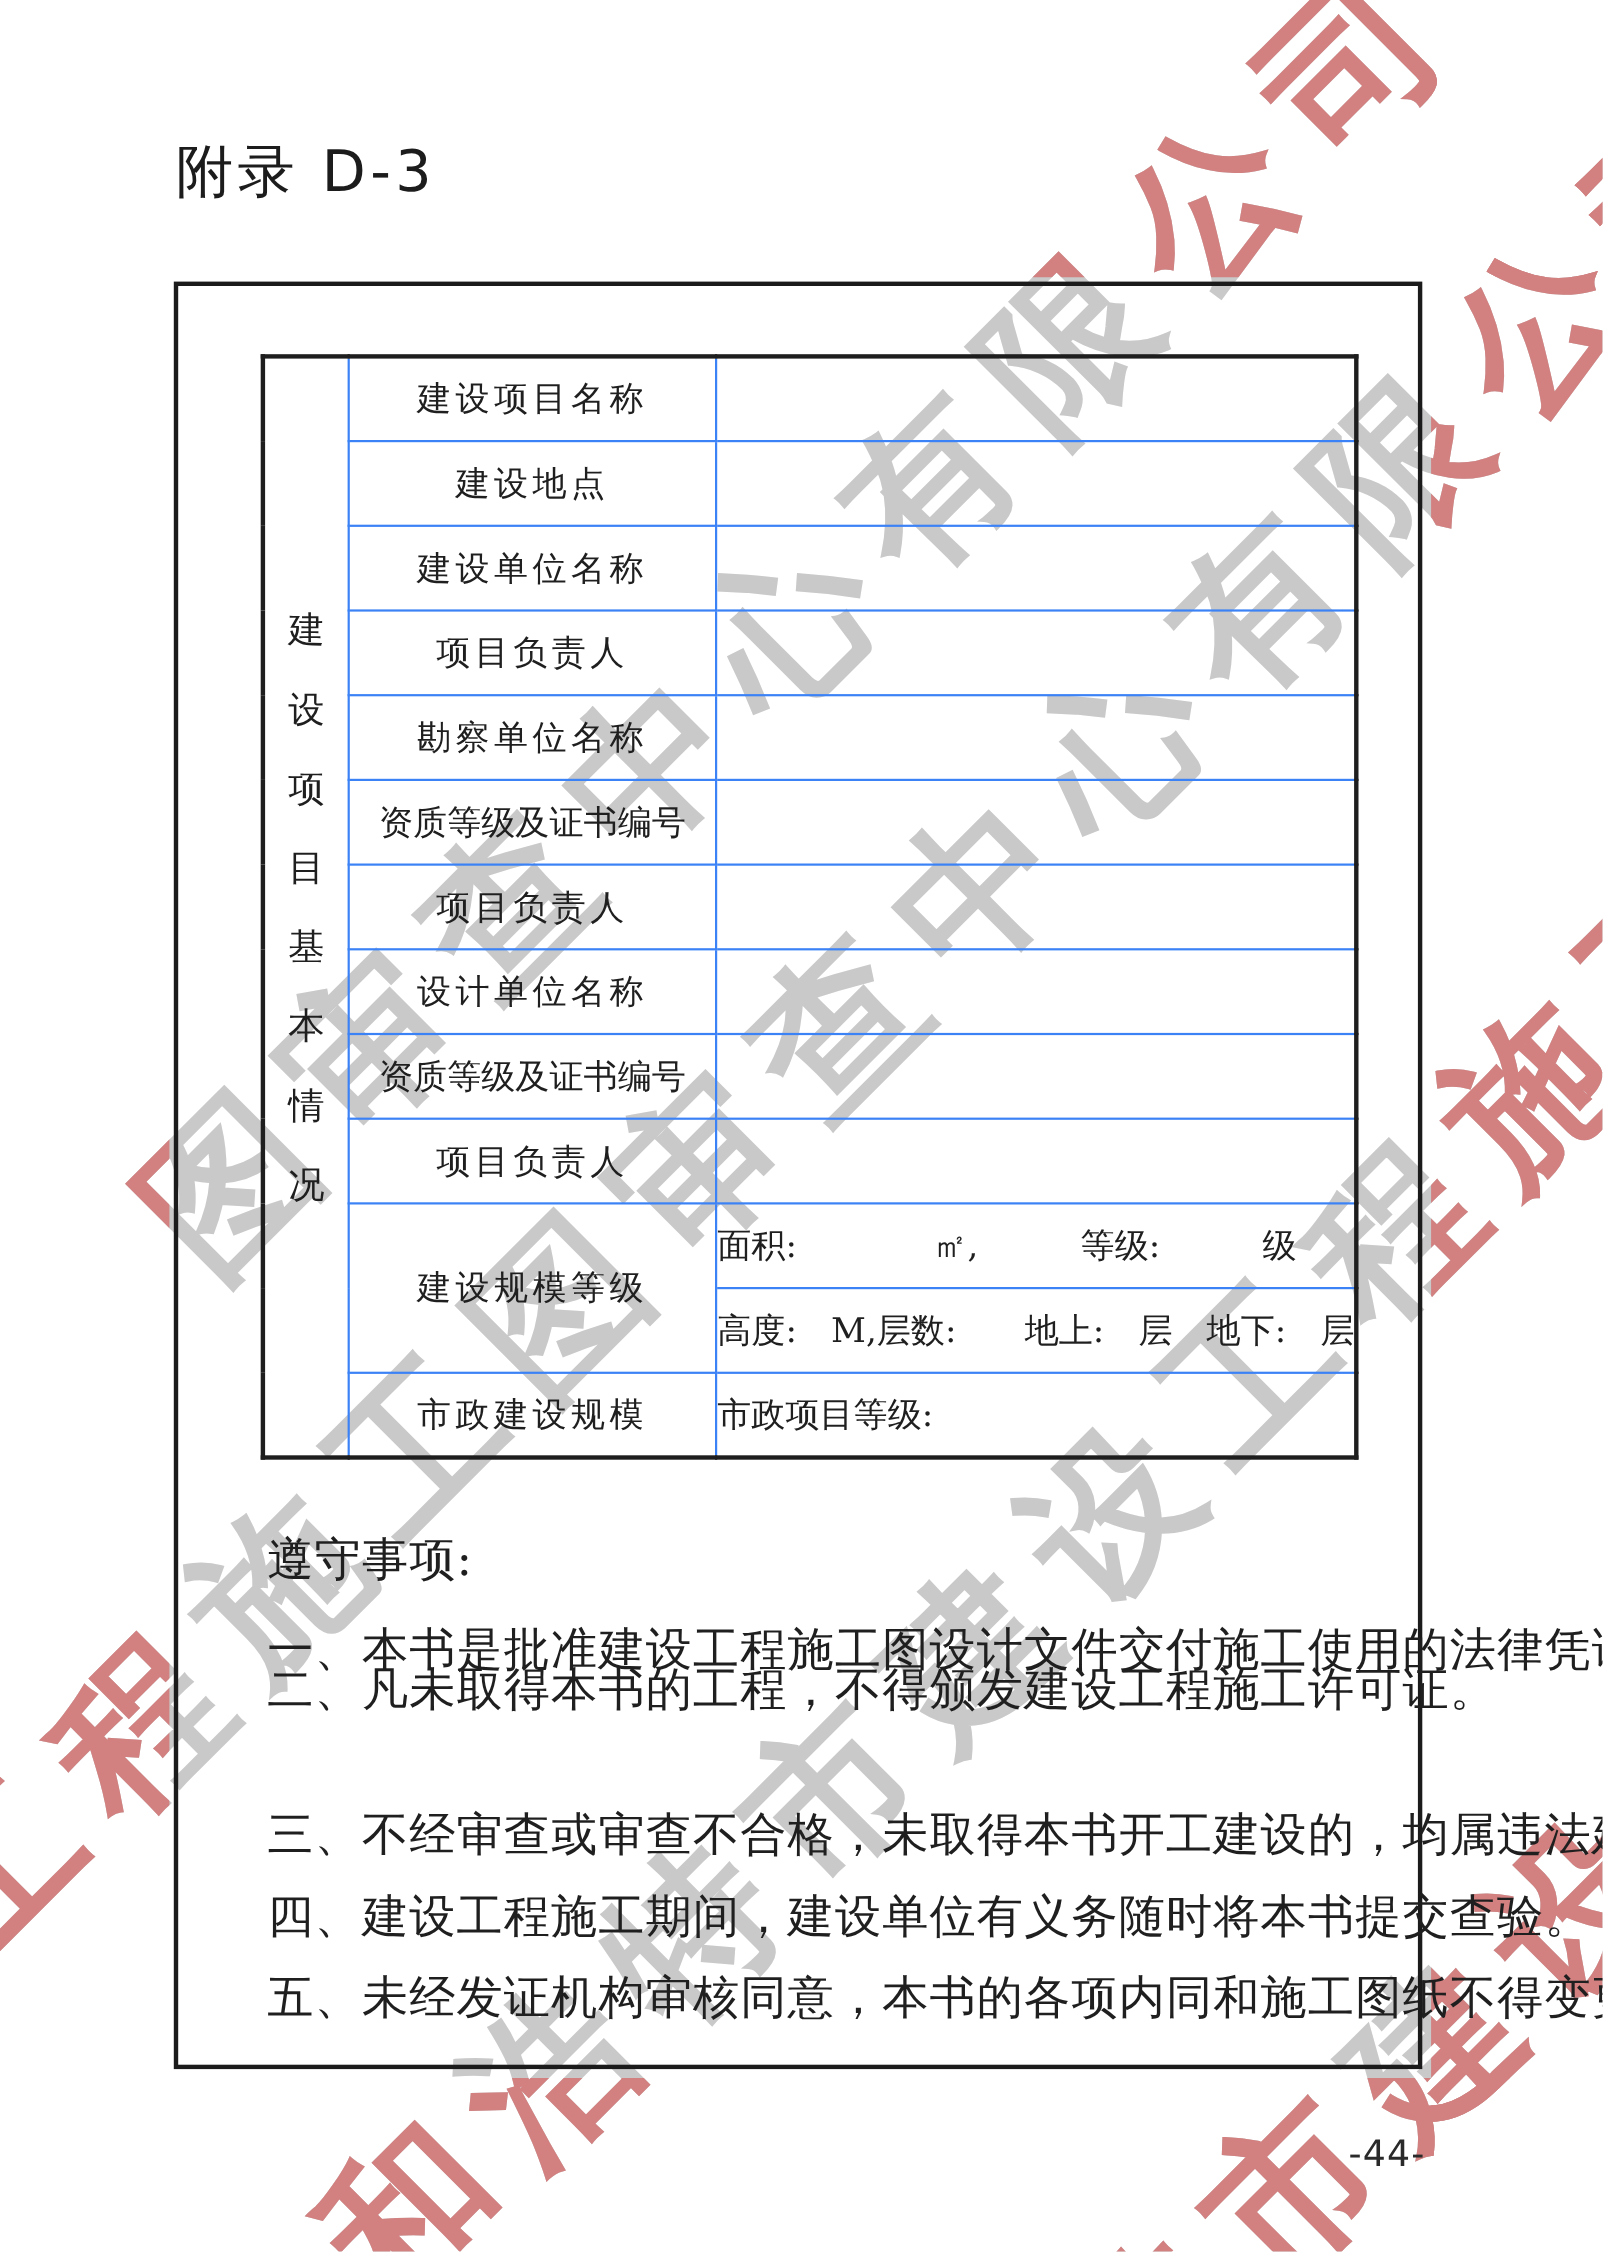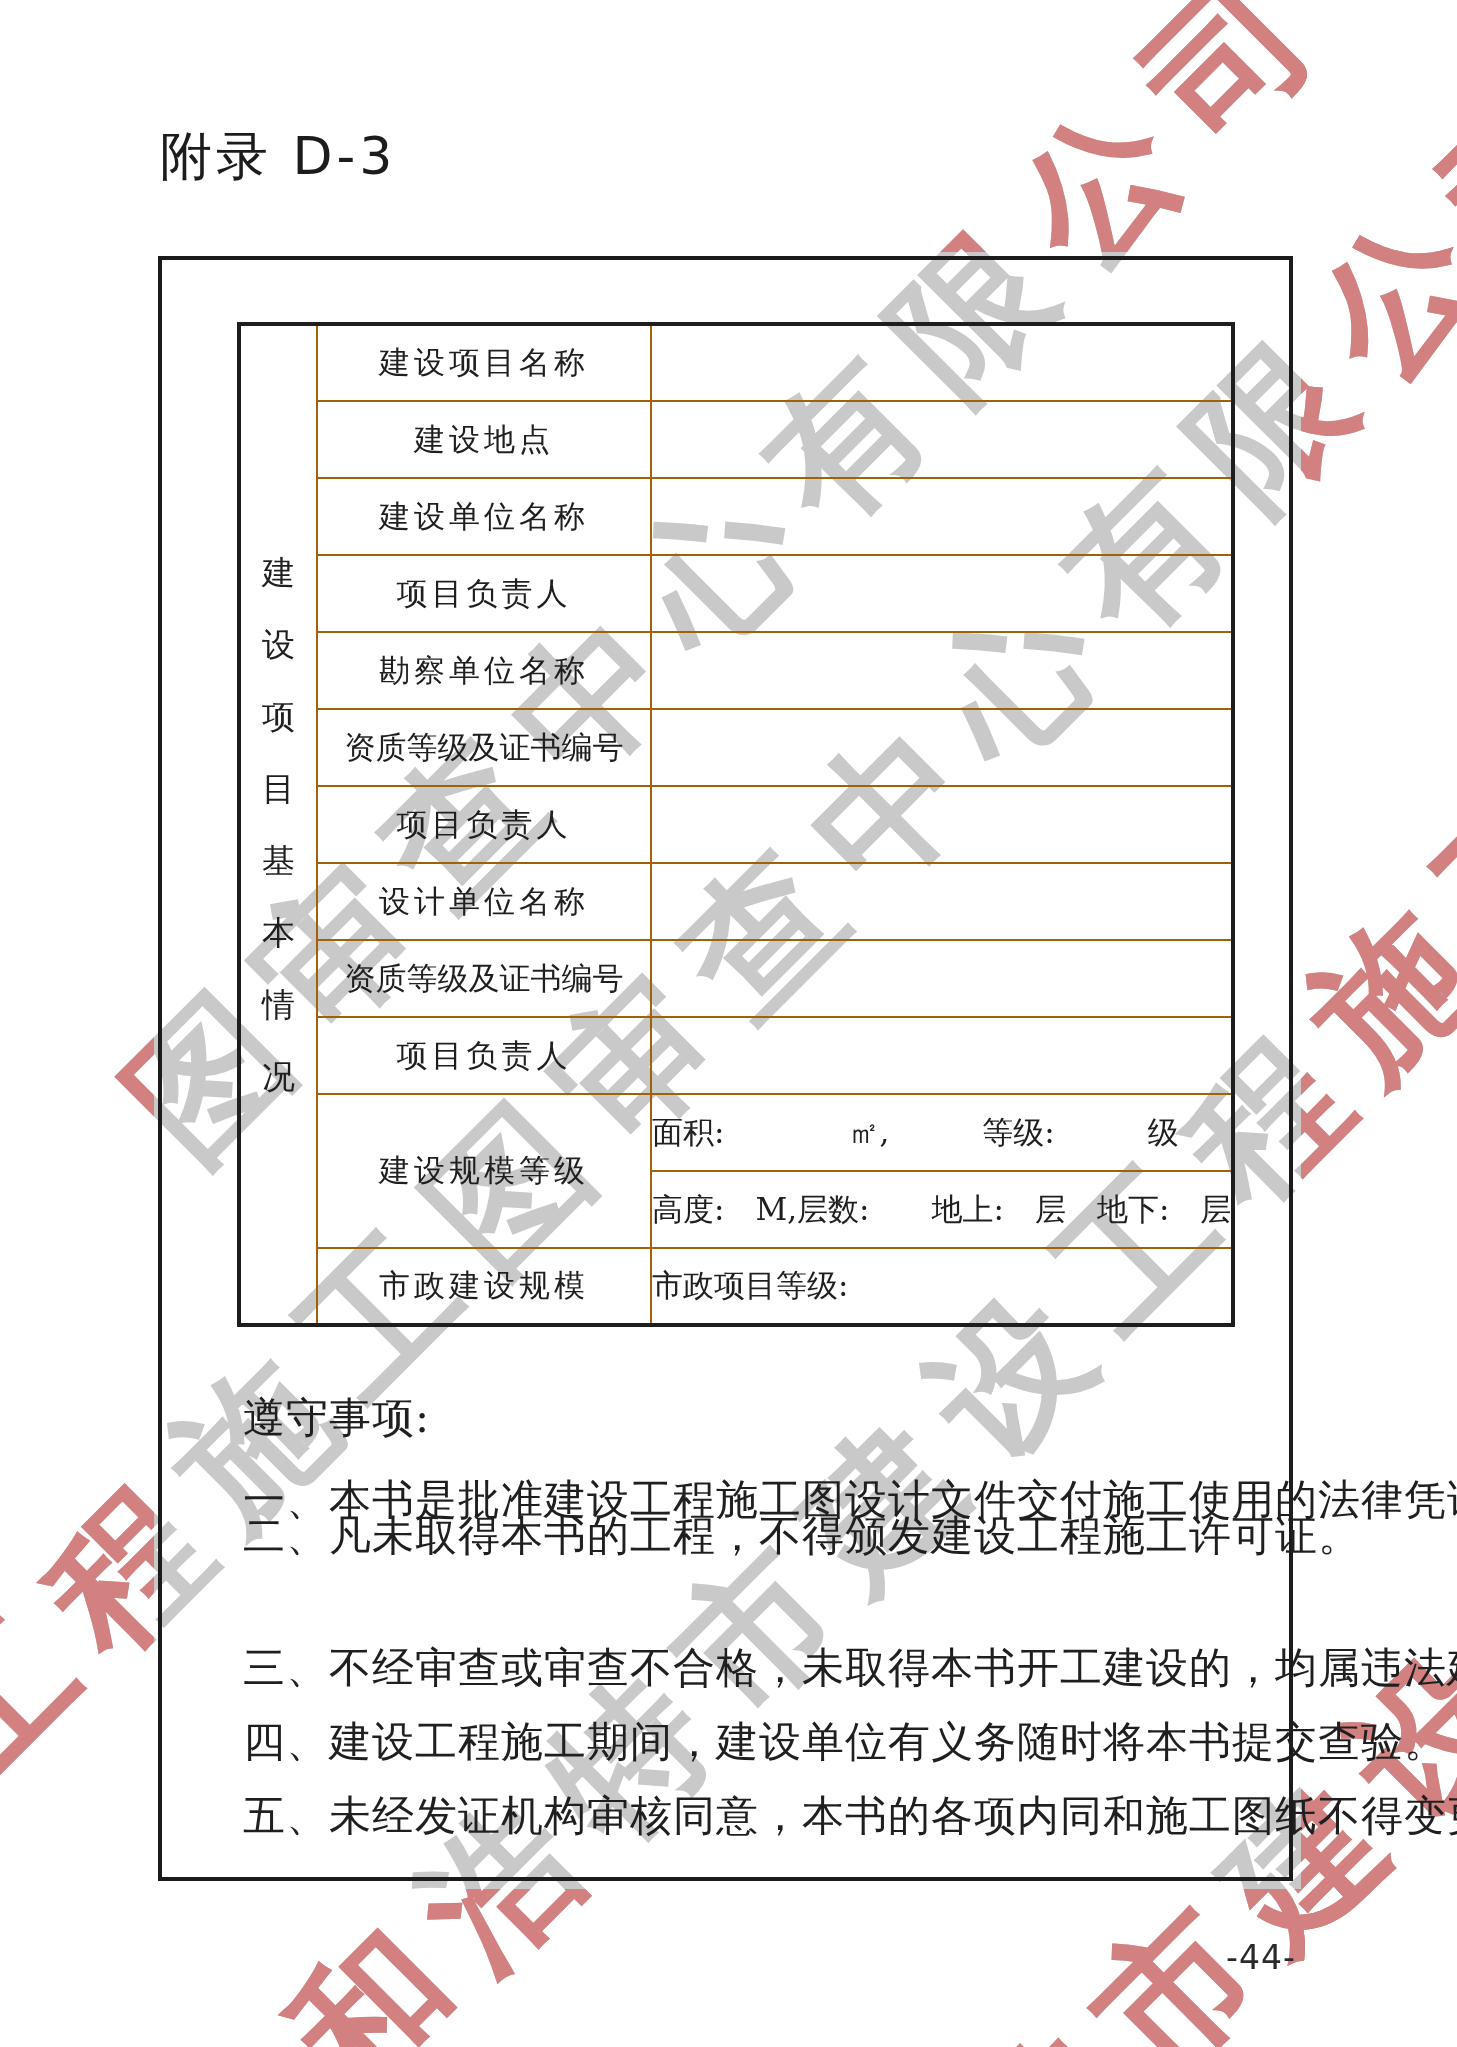--- a/index.html
+++ b/index.html
@@ -32,21 +32,21 @@
   #outer-box{
     position:absolute;left:158px;top:256px;width:1135px;height:1625px;
     border:4px solid #1b1b1b;box-sizing:border-box;background:transparent;
   }
   #info-table{
     position:absolute;left:237px;top:322px;
     border-collapse:collapse;table-layout:fixed;background:transparent;
   }
   #info-table{border:4px solid #1e1e1e;}
   #info-table td{
-    border:2px solid #a16207;padding:0;vertical-align:middle;
+    border:2px solid #3b82f6;padding:0;vertical-align:middle;
     font-size:31px;color:#1f1f1f;background:transparent;
   }
   .col-vh{width:78px;}
   .col-label{width:334px;}
   .col-value{width:566px;}
   tr.r{height:77px;}
   td.vh-cell{text-align:center;}
   .vh-text{
     display:inline-block;width:36px;word-break:break-all;
     font-size:33px;line-height:72px;letter-spacing:0;text-align:center;

